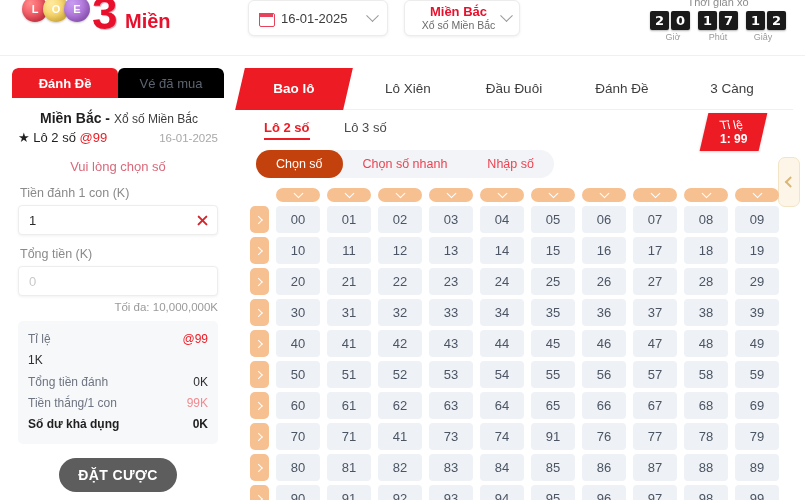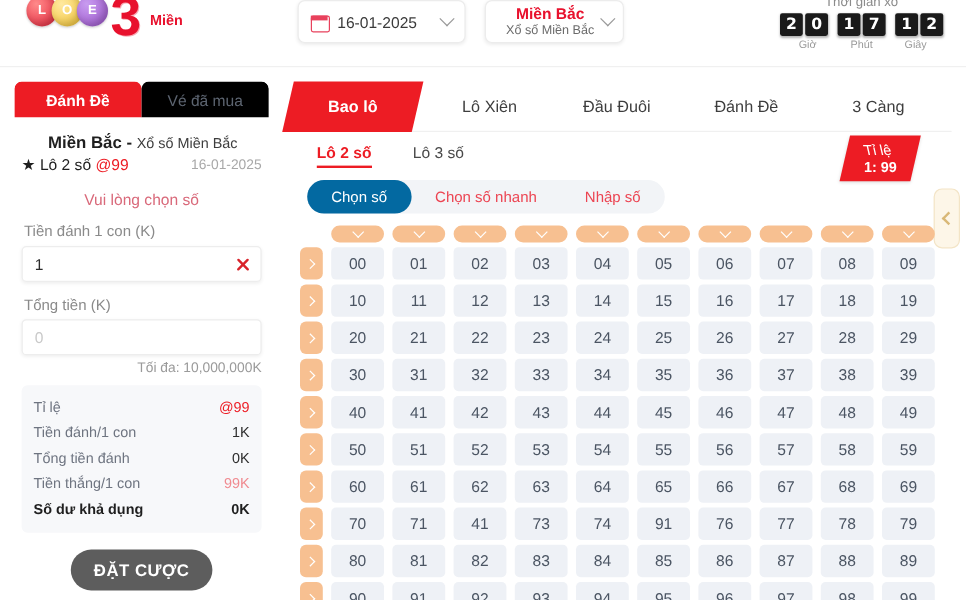--- a/index.html
+++ b/index.html
@@ -34,21 +34,21 @@
   .ball.b2 { background: radial-gradient(circle at 32% 28%, #ffe9a0, #f2c230); }
   .ball.b3 { background: radial-gradient(circle at 32% 28%, #c89cf0, #9a52c9); }
   .logo-three {
     position: absolute; left: 70px; top: -8px;
     font-size: 46px; font-weight: bold; color: #e8112d;
     letter-spacing: -1px;
     text-shadow: 1px 1px 0 rgba(232,17,45,.35);
   }
   .logo-mien {
     position: absolute; left: 103px; top: 16px;
-    font-size: 12px; font-weight: bold; color: #e8112d;
+    font-size: 20px; font-weight: bold; color: #e8112d;
   }
 
   .picker {
     position: absolute; top: 0px; height: 36px;
     background: #fff; border: 1px solid #ececec; border-radius: 6px;
     box-shadow: 0 1px 3px rgba(0,0,0,.07);
     display: flex; align-items: center;
   }
   .picker.date { left: 248px; width: 140px; padding: 0 10px; gap: 8px; }
   .cal-icon { width: 14px; height: 14px; position: relative; flex: 0 0 auto; }
@@ -193,21 +193,21 @@
   .mode-row { position: relative; height: 36px; padding-left: 16px; }
   .mode-group {
     display: inline-flex; background: #f2f4f7; border-radius: 16px; height: 28px;
     align-items: center;
   }
   .mode-btn {
     height: 28px; padding: 0 20px; border-radius: 16px;
     font-size: 12.5px; display: flex; align-items: center; cursor: pointer;
     color: #ec4452;
   }
-  .mode-btn.active { background: #0369a1; color: #fff; }
+  .mode-btn.active { background: #c2410c; color: #fff; }
 
   
   .grid-area { position: relative; padding-left: 10px; margin-top: 2px; }
   .col-heads { display: flex; gap: 7px; margin-left: 26px; margin-bottom: 4px; }
   .col-head {
     width: 44px; height: 14px; background: #f7c091; border-radius: 7px;
     display: flex; align-items: center; justify-content: center; cursor: pointer;
   }
   .col-head .cc {
     width: 7px; height: 7px; border-right: 1.7px solid #fff; border-bottom: 1.7px solid #fff;
@@ -313,21 +313,20 @@
         <input type="text" placeholder="0" style="">
       </div>
       <div class="max-note">Tối đa: 10,000,000K</div>
 
       <div class="summary">
         <div class="srow red">
           <span class="k">Tỉ lệ</span>
           <span class="v">@99</span>
         </div>
         <div class="srow">
-          <span class="k">Tiền đánh/1 con</span>
           <span class="v">1K</span>
         </div>
         <div class="srow">
           <span class="k">Tổng tiền đánh</span>
           <span class="v">0K</span>
         </div>
         <div class="srow redk">
           <span class="k">Tiền thắng/1 con</span>
           <span class="v">99K</span>
         </div>

